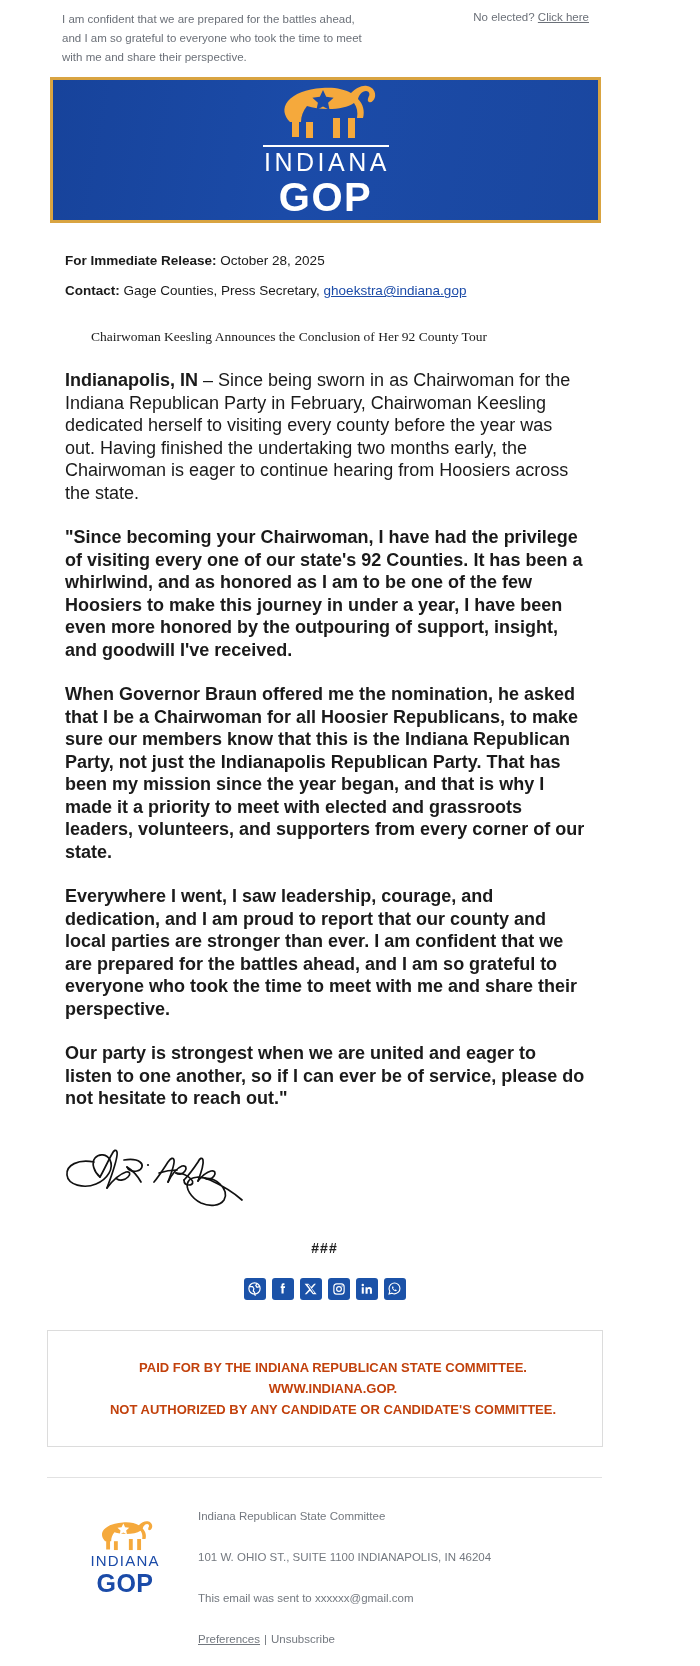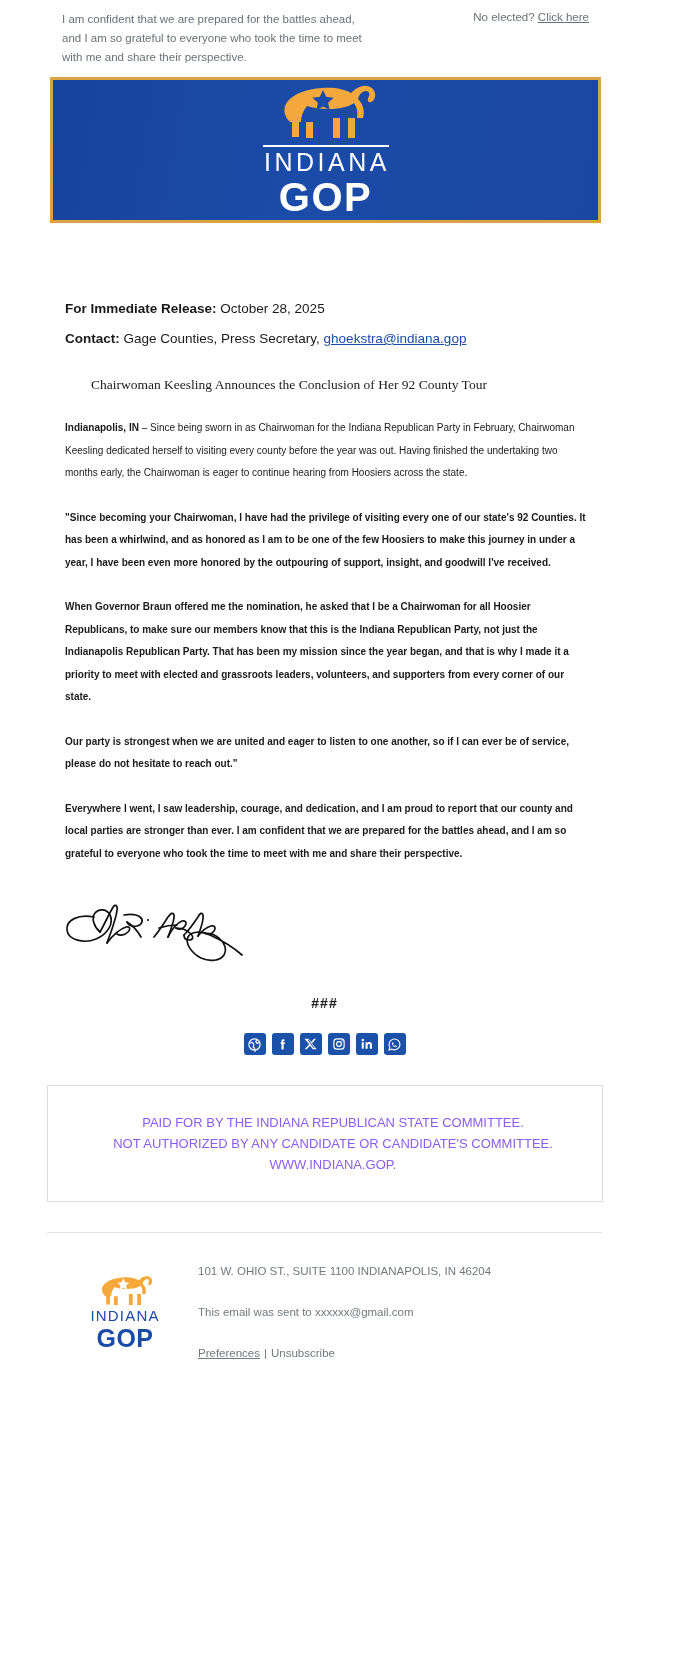--- a/index.html
+++ b/index.html
@@ -76,41 +76,41 @@
   .banner-gop {
     color: #ffffff;
     font-size: 40px;
     font-weight: bold;
     letter-spacing: 1.5px;
     line-height: 42px;
     text-align: center;
   }
 
   
-  .content { padding: 18px 62px 0 65px; margin-top: 48px; }
+  .content { padding: 18px 62px 0 65px; }
   .meta-line {
     font-size: 13.5px;
     line-height: 20px;
     margin: 10px 0 0 0;
   }
   .meta-line b { font-weight: bold; }
   .meta-line a {
     color: #1b4ba8;
     font-weight: normal;
     text-decoration: underline;
   }
   .headline {
     font-size: 13.5px;
     line-height: 20px;
     margin: 26px 0 0 0;
     text-indent: 26px;
     font-family: Liberation Serif, serif;
   }
   .para {
-    font-size: 10px;
+    font-size: 18px;
     line-height: 22.5px;
     margin: 22px 0 0 0;
     text-align: left;
   }
   .para b { font-weight: bold; }
   .para.bold { font-weight: bold; }
 
   
   .sig-wrap { padding: 22px 0 0 58px; }
   .hashes {
@@ -138,23 +138,23 @@
     justify-content: center;
   }
 
   
   .disclaimer-wrap { padding: 30px 46px 0 47px; }
   .disclaimer {
     border: 1px solid #dcdcdc;
     padding: 26px 20px 26px 36px;
     text-align: center;
     font-size: 13px;
-    font-weight: normal;
+    font-weight: bold;
     line-height: 21px;
-    color: #8b5cf6;
+    color: #c2410c;
   }
 
   
   .footer-sep {
     margin: 30px 47px 0 47px;
     border-top: 1px solid #e2e2e2;
   }
   .footer {
     display: flex;
     align-items: flex-start;
@@ -254,22 +254,22 @@
     </p>
 
     <p class="headline">Chairwoman Keesling Announces the Conclusion of Her 92 County Tour</p>
 
     <p class="para">
       <b>Indianapolis, IN</b><span> – Since being sworn in as Chairwoman for the Indiana Republican Party in February, Chairwoman Keesling dedicated herself to visiting every county before the year was out. Having finished the undertaking two months early, the Chairwoman is eager to continue hearing from Hoosiers across the state.</span>
     </p>
 
     <p class="para bold">"Since becoming your Chairwoman, I have had the privilege of visiting every one of our state's 92 Counties. It has been a whirlwind, and as honored as I am to be one of the few Hoosiers to make this journey in under a year, I have been even more honored by the outpouring of support, insight, and goodwill I've received.</p>
     <p class="para bold">When Governor Braun offered me the nomination, he asked that I be a Chairwoman for all Hoosier Republicans, to make sure our members know that this is the Indiana Republican Party, not just the Indianapolis Republican Party. That has been my mission since the year began, and that is why I made it a priority to meet with elected and grassroots leaders, volunteers, and supporters from every corner of our state.</p>
+    <p class="para bold">Everywhere I went, I saw leadership, courage, and dedication, and I am proud to report that our county and local parties are stronger than ever. I am confident that we are prepared for the battles ahead, and I am so grateful to everyone who took the time to meet with me and share their perspective.</p>
     <p class="para bold">Our party is strongest when we are united and eager to listen to one another, so if I can ever be of service, please do not hesitate to reach out."</p>
-    <p class="para bold">Everywhere I went, I saw leadership, courage, and dedication, and I am proud to report that our county and local parties are stronger than ever. I am confident that we are prepared for the battles ahead, and I am so grateful to everyone who took the time to meet with me and share their perspective.</p>
   </div>
 
   <div class="sig-wrap">
     <svg width="210" height="78" viewBox="0 0 210 78">
       <g fill="none" stroke="#111111" stroke-width="1.7" stroke-linecap="round">
         <path d="M36 30 C20 27 8 33 9 43 C10 53 26 57 38 52 C50 47 56 36 52 28
                  C49 22 41 21 37 26 C33 31 36 40 42 45"></path>
         <path d="M42 45 C46 38 50 29 54 22 C56 18 58 17 59 20 C60 24 57 33 54 42
                  C52 48 50 53 49 56"></path>
         <path d="M49 56 C55 48 62 42 68 40 C72 39 73 42 70 45 C67 48 62 49 59 47"></path>
@@ -325,22 +325,22 @@
       <svg width="15" height="15" viewBox="0 0 24 24" fill="none" stroke="#ffffff" stroke-width="1.8">
         <path d="M12 3.2c-4.8 0-8.7 3.9-8.7 8.7 0 1.6.4 3 1.2 4.3L3.3 20.7l4.7-1.2c1.2.6 2.6 1 4 1 4.8 0 8.7-3.9 8.7-8.7S16.8 3.2 12 3.2z"></path>
         <path d="M9 8.4c.3-.1.6 0 .8.4l.7 1.4c.1.3.1.5-.1.7l-.5.5c-.2.2-.2.4-.1.6.5.9 1.3 1.7 2.2 2.2.2.1.4.1.6-.1l.5-.5c.2-.2.4-.2.7-.1l1.4.7c.4.2.5.5.4.8-.2.7-.9 1.3-1.7 1.3-2.7 0-5.9-3.2-5.9-5.9 0-.8.5-1.6 1.2-1.8z" fill="#ffffff" stroke="none"></path>
       </svg>
     </a>
   </div>
 
   <div class="disclaimer-wrap">
     <div class="disclaimer">
       <div>PAID FOR BY THE INDIANA REPUBLICAN STATE COMMITTEE.</div>
+      <div>WWW.INDIANA.GOP.</div>
       <div>NOT AUTHORIZED BY ANY CANDIDATE OR CANDIDATE'S COMMITTEE.</div>
-      <div>WWW.INDIANA.GOP.</div>
     </div>
   </div>
 
   <div class="footer-sep"></div>
 
   <div class="footer">
     <div class="footer-logo">
       <svg width="62" height="36" viewBox="0 0 112 62">
         <g fill="#f5a93c">
           <path d="M20 44 C14 38 12 30 18 23 C24 16 36 11 52 10 C64 9 74 11 81 15
@@ -352,20 +352,21 @@
           <path d="M36 44 h7 l0 16 h-7 z"></path>
           <path d="M63 40 h7 l0 20 h-7 z"></path>
           <path d="M78 40 h7 l0 20 h-7 z"></path>
         </g>
         <path d="M53 12 l3.2 6.8 7.4 .9 -5.5 5.1 1.5 7.3 -6.6 -3.6 -6.6 3.6 1.5 -7.3 -5.5 -5.1 7.4 -.9 z" fill="#ffffff"></path>
       </svg>
       <div class="footer-indiana">INDIANA</div>
       <div class="footer-gop">GOP</div>
     </div>
     <div class="footer-text">
+      <div class="footer-line">Indiana Republican State Committee</div>
       <div class="footer-line">101 W. OHIO ST., SUITE 1100 INDIANAPOLIS, IN 46204</div>
       <div class="footer-line">This email was sent to xxxxxx@gmail.com</div>
       <div class="footer-links">
         <a href="#">Preferences</a><span class="sep">|</span><a href="#" class="plain">Unsubscribe</a>
       </div>
     </div>
   </div>
 
 </div>
 

